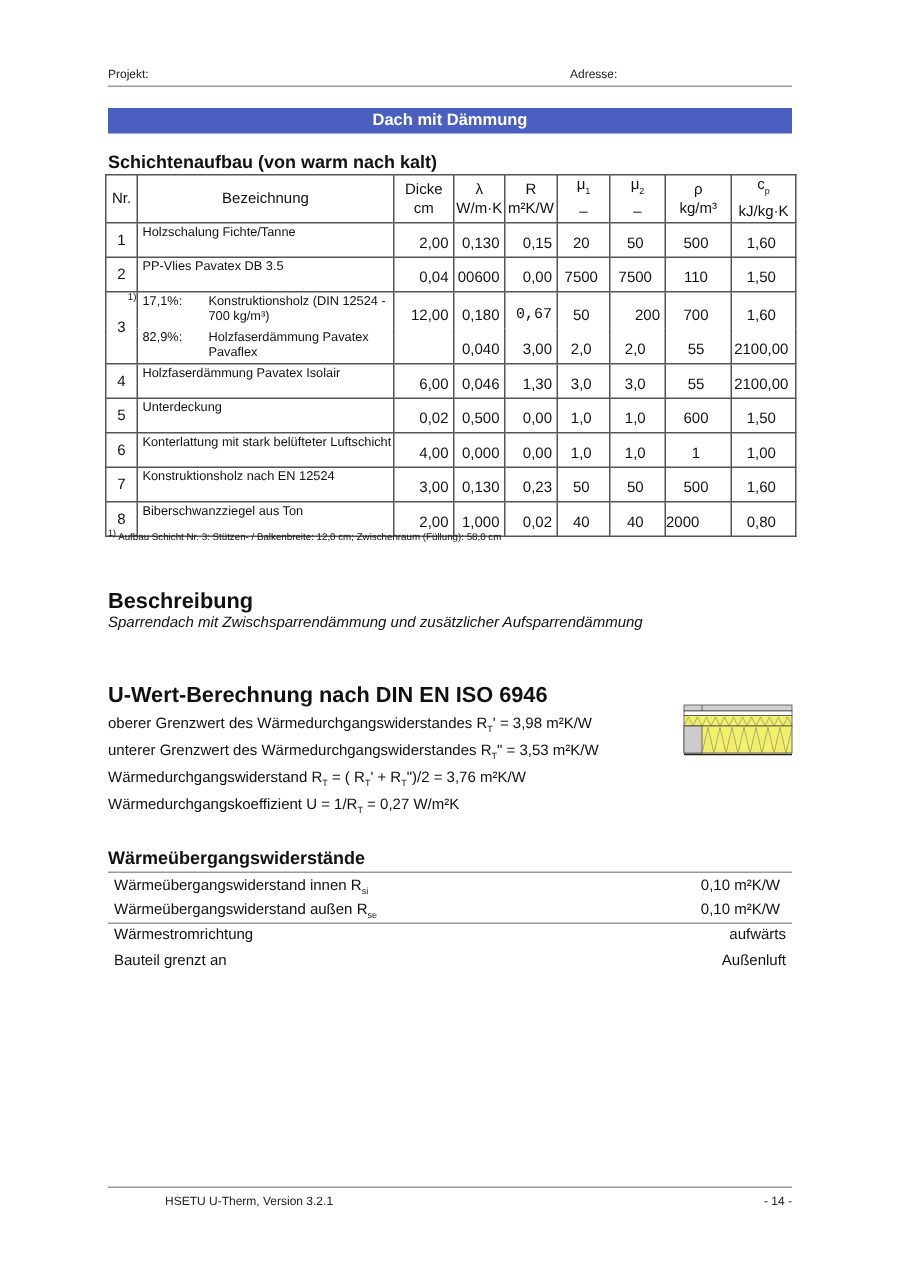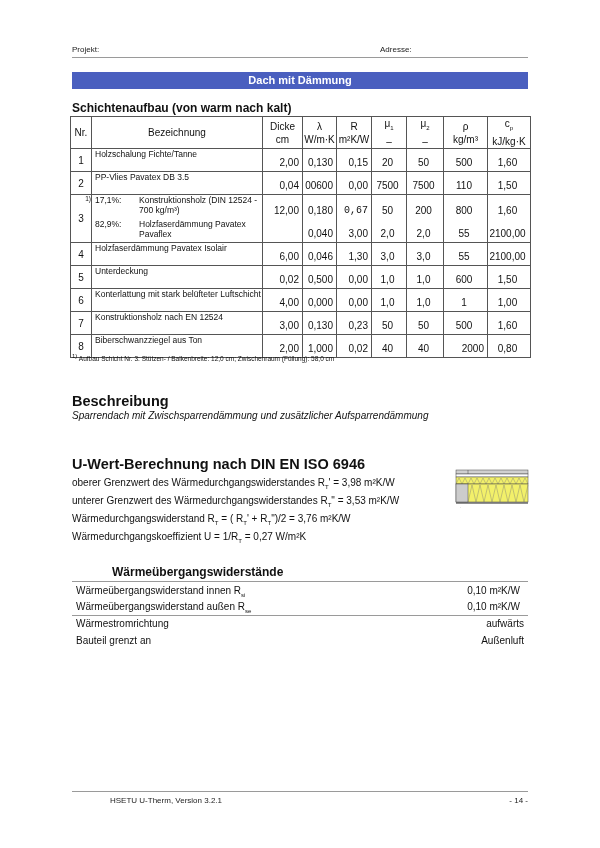--- a/index.html
+++ b/index.html
@@ -90,22 +90,22 @@
     <td class="desc" style="border-bottom:none;">
       <div style="display:flex;justify-content:center;">
             <span style="width:44px;flex:none;">17,1%:</span>
             <span>Konstruktionsholz (DIN 12524 - 700 kg/m³)</span>
           </div>
     </td>
     <td class="num" style="border-bottom:none;">12,00</td>
     <td class="num" style="border-bottom:none;">0,180</td>
     <td class="num" style="border-bottom:none;font-family:Liberation Mono, monospace;">0,67</td>
     <td class="num" style="text-align:center;border-bottom:none;">50</td>
-    <td class="num" style="text-align:center;border-bottom:none;">200</td>
-    <td class="num" style="text-align:center;border-bottom:none;">800</td>
+    <td class="num" style="border-bottom:none;">200</td>
+    <td class="num" style="text-align:center;border-bottom:none;">700</td>
     <td class="num" style="text-align:center;border-bottom:none;">1,60</td>
   </tr>
 
   <tr style="height:24px">
     <td class="desc" style="border-top:none;">
       <div style="display:flex;">
             <span style="width:44px;flex:none;">82,9%:</span>
             <span>Holzfaserdämmung Pavatex Pavaflex</span>
           </div>
     </td>
@@ -162,21 +162,21 @@
     <td class="num" style="text-align:center">1,60</td>
   </tr>
   <tr style="height:23px">
     <td class="nr">8</td>
     <td class="desc">Biberschwanzziegel aus Ton</td>
     <td class="num">2,00</td>
     <td class="num">1,000</td>
     <td class="num">0,02</td>
     <td class="num" style="text-align:center">40</td>
     <td class="num" style="text-align:center">40</td>
-    <td class="num" style="text-align:right">2000</td>
+    <td class="num" style="text-align:left">2000</td>
     <td class="num" style="text-align:center">0,80</td>
   </tr>
 </tbody>
   </table>
 
 <div class="abs" style="left:72px;top:353px;font-size:6.5px;">
   <span class="sup">1)</span> <span>Aufbau Schicht Nr. 3: Stützen- / Balkenbreite: 12,0 cm; Zwischenraum (Füllung): 58,0 cm</span>
 </div>
 
 <div class="abs h-big" style="left:72px;top:393px;">Beschreibung</div>
@@ -194,21 +194,21 @@
   <rect x="2" y="6" width="72" height="3" fill="#ffffff" stroke="#444" stroke-width="0.5"></rect>
   <rect x="2" y="9" width="72" height="7" fill="#f2f06a" stroke="#444" stroke-width="0.5"></rect>
   <polyline points="2,16 5,10 8,16 11,10 14,16 17,10 20,16 23,10 26,16 29,10 32,16 35,10 38,16 41,10 44,16 47,10 50,16 53,10 56,16 59,10 62,16 65,10 68,16 71,10 74,16" fill="none" stroke="#777" stroke-width="0.4"></polyline>
   <rect x="2" y="16" width="72" height="18" fill="#f2f06a" stroke="#444" stroke-width="0.5"></rect>
   <rect x="2" y="16" width="12" height="18" fill="#cccccc" stroke="#444" stroke-width="0.5"></rect>
   <polyline points="14,34 18,17 22,34 26,17 30,34 34,17 38,34 42,17 46,34 50,17 54,34 58,17 62,34 66,17 70,34 74,17" fill="none" stroke="#777" stroke-width="0.4"></polyline>
   <line x1="2" y1="35" x2="74" y2="35" stroke="#222" stroke-width="1"></line>
   <text x="6" y="41" font-size="3" fill="#666" font-family="Liberation Sans, sans-serif">·</text>
 </svg>
 
-<div class="abs h-sub" style="left:72px;top:565px;margin-left:40px;">Wärmeübergangswiderstände</div>
+<div class="abs h-sub" style="left:72px;top:565px;">Wärmeübergangswiderstände</div>
 <div class="line-sep" style="top:581px;"></div>
 <div class="res-row" style="top:582px;">
   <span class="lbl"><span>Wärmeübergangswiderstand innen R</span><span class="sub">si</span></span>
   <span class="val" style="right:8px;">0,10  m²K/W</span>
 </div>
 <div class="res-row" style="top:598px;">
   <span class="lbl"><span>Wärmeübergangswiderstand außen R</span><span class="sub">se</span></span>
   <span class="val" style="right:8px;">0,10  m²K/W</span>
 </div>
 <div class="line-sep" style="top:615px;"></div>

